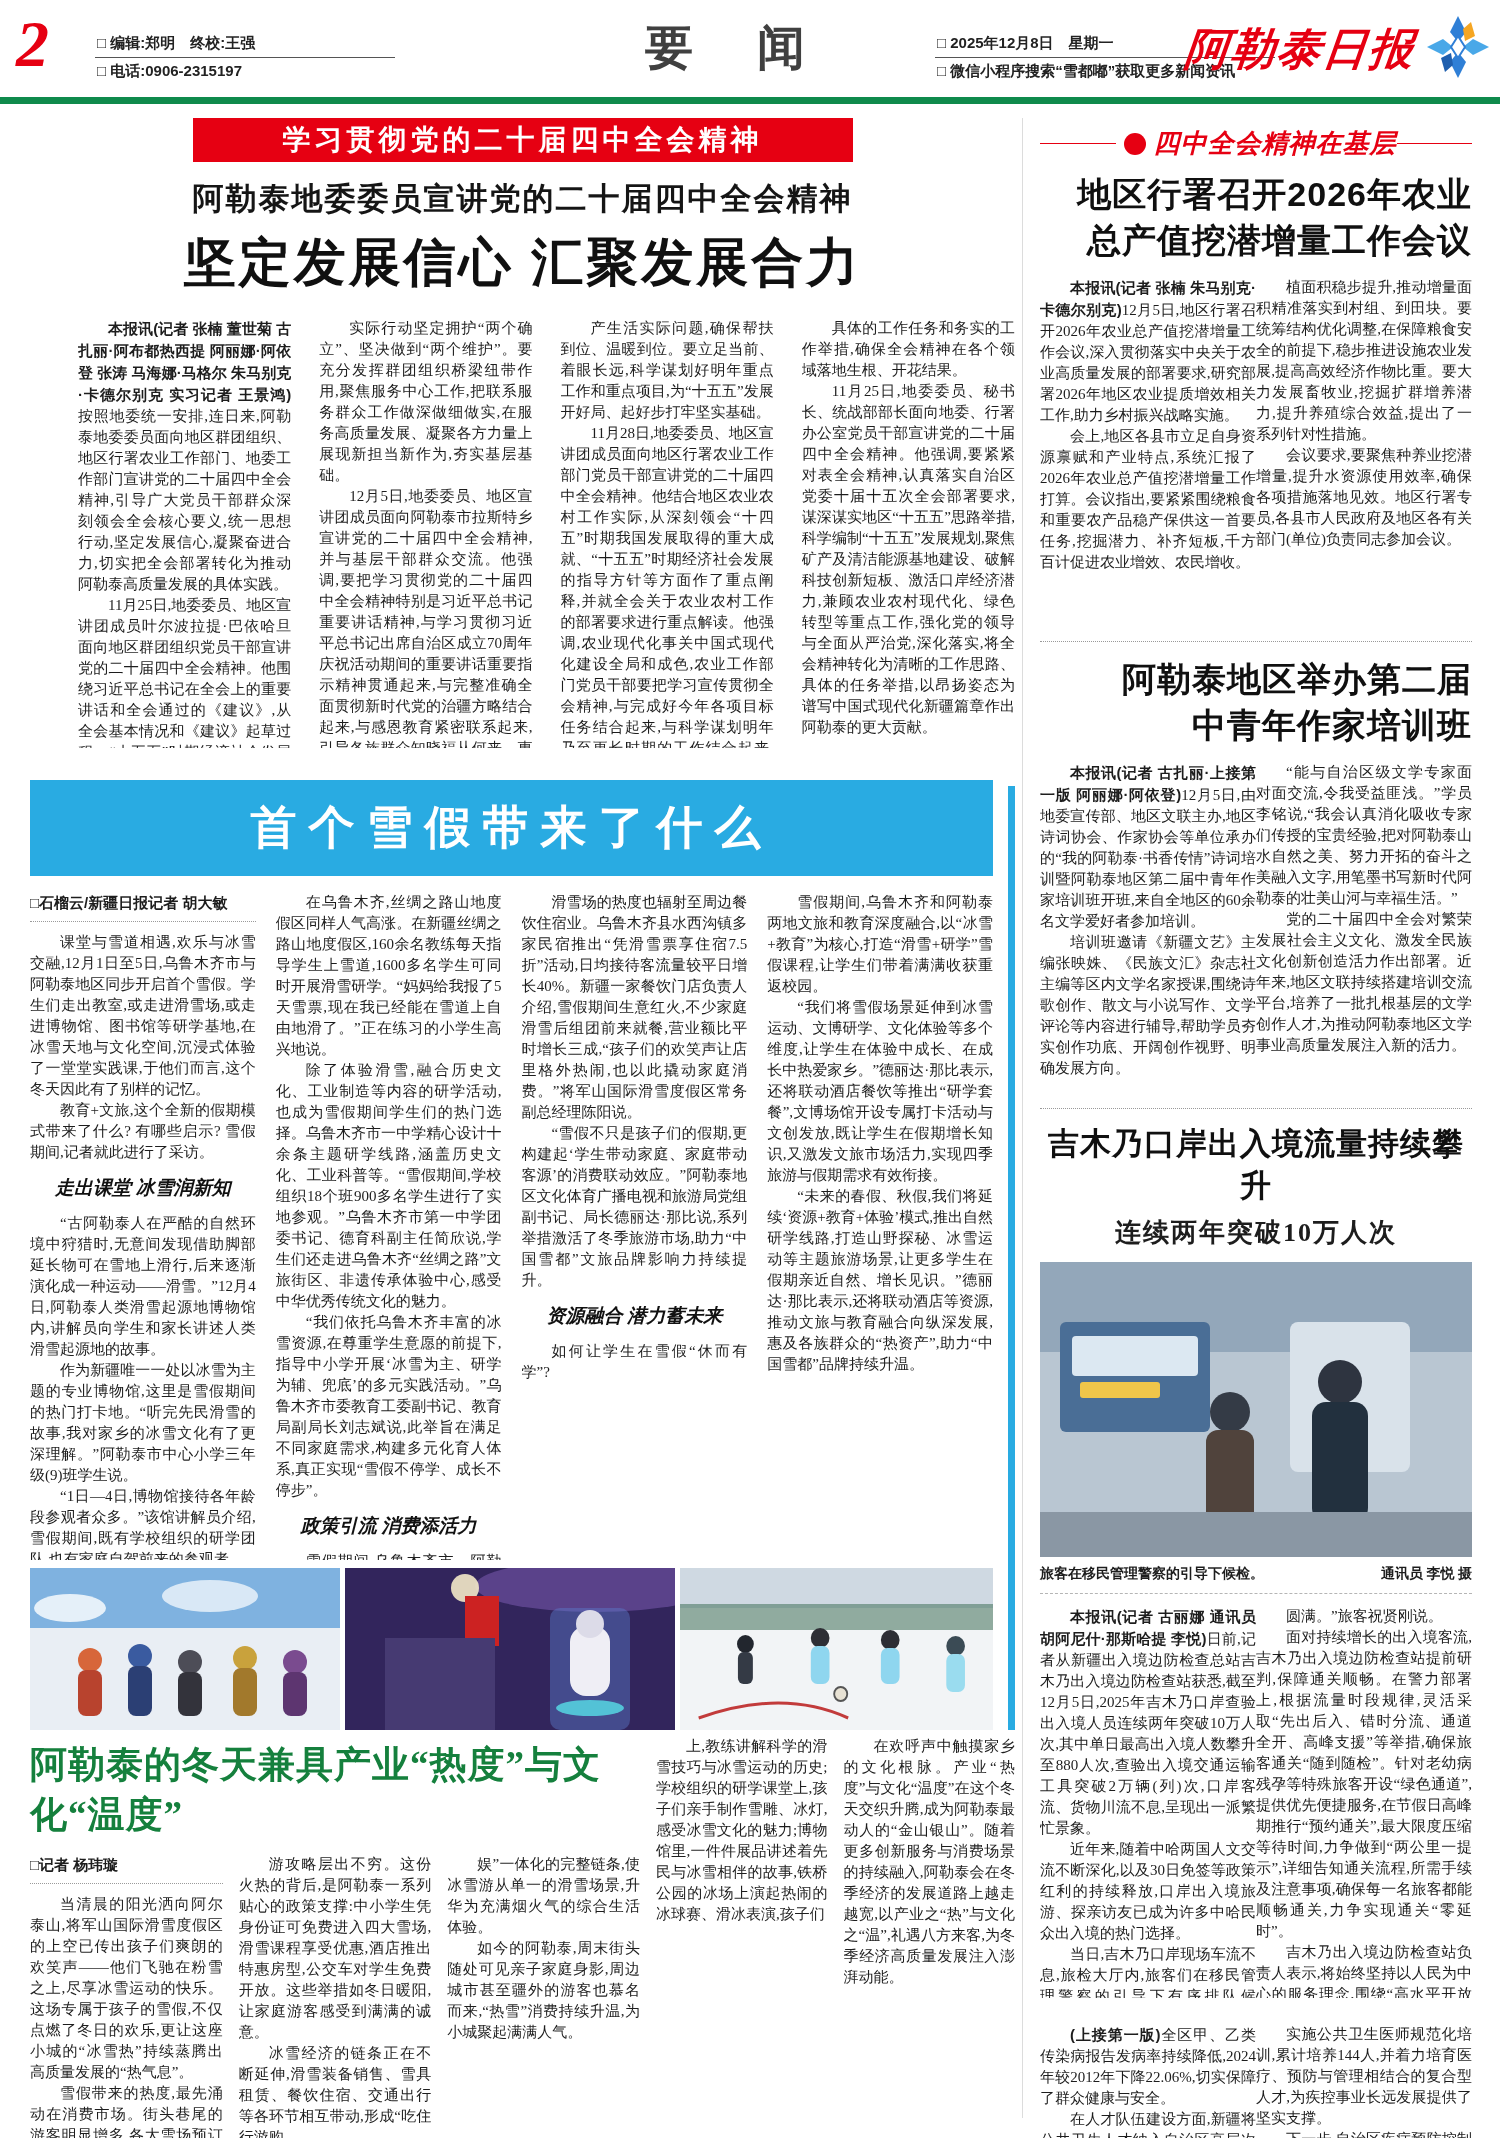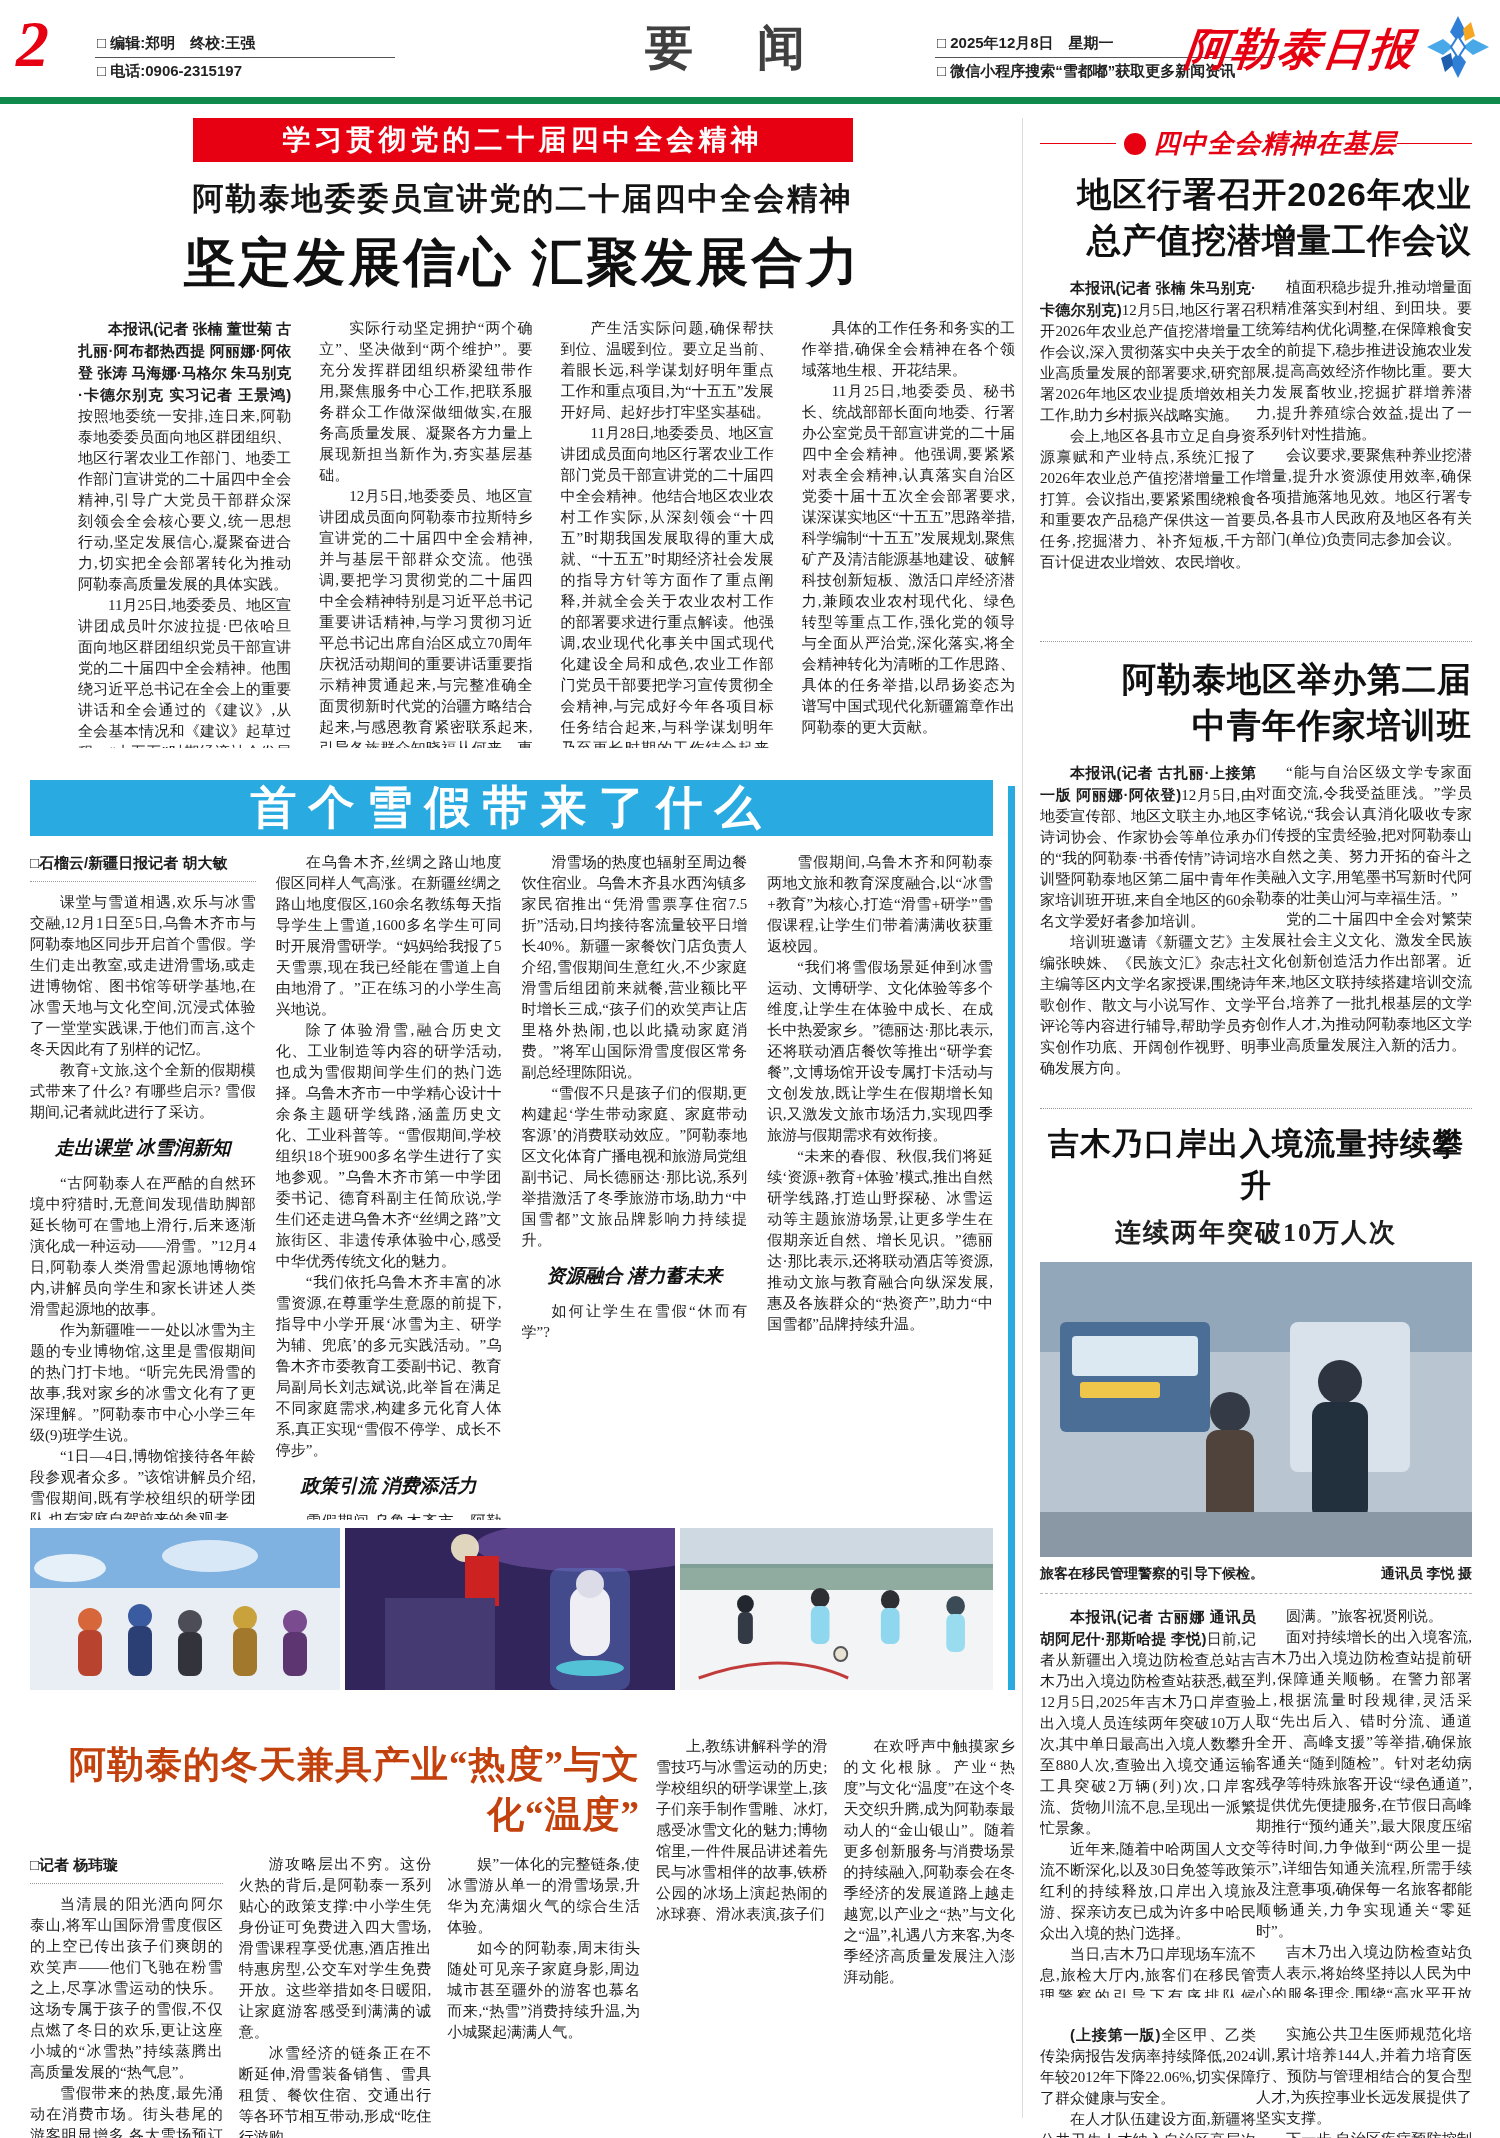--- a/index.html
+++ b/index.html
@@ -35,31 +35,31 @@
   .lead{position:absolute;left:30px;top:118px;width:985px;}
   .kicker{margin:0 auto;width:660px;height:44px;background:#e60012;color:#fff;display:flex;align-items:center;justify-content:center;
           font:700 28px "Liberation Sans","DejaVu Sans",sans-serif;letter-spacing:4px;}
   .lead-subtitle{margin-top:16px;text-align:center;font:700 31px "Liberation Serif",serif;letter-spacing:2px;color:#151515;}
   .lead-headline{margin-top:8px;text-align:center;font:900 52px "Liberation Sans","DejaVu Sans",sans-serif;letter-spacing:3px;color:#101010;}
   .lead .cols{margin-top:20px;gap:28px;height:430px;margin-left:48px;}
 
   
   .snow{position:absolute;left:30px;top:780px;width:985px;}
   .snow-rule{position:absolute;right:0;top:6px;bottom:0;width:7px;background:#29abe2;}
-  .snow-banner{margin-right:22px;height:56px;background:#29abe2;color:#fff;display:flex;align-items:center;justify-content:center;
+  .snow-banner{margin-right:22px;height:96px;background:#29abe2;color:#fff;display:flex;align-items:center;justify-content:center;
                font:900 46px "Liberation Sans","DejaVu Sans",sans-serif;letter-spacing:12px;}
   .snow .cols{margin-top:16px;margin-right:22px;gap:20px;height:668px;}
   .photo-row{margin-top:8px;margin-right:22px;display:flex;gap:5px;height:162px;}
   .photo{position:relative;overflow:hidden;background:#ccd6e0;}
   .photo svg{display:block;width:100%;height:100%;}
 
   
   .winter{position:absolute;left:30px;top:1736px;width:985px;display:flex;gap:16px;}
   .winter-left{width:610px;}
-  .winter-headline{text-align:right;font:700 37px "Liberation Serif",serif;letter-spacing:1px;color:#c2410c;margin:4px 0 14px 0;}
+  .winter-headline{text-align:left;font:700 37px "Liberation Serif",serif;letter-spacing:1px;color:#15803d;margin:4px 0 14px 0;}
   .winter-left .cols{gap:16px;height:310px;}
   .winter-right{flex:1;display:flex;gap:16px;height:372px;}
 
   
   .rail{position:absolute;left:1040px;top:118px;width:432px;}
   .rail-label{display:flex;align-items:center;justify-content:center;margin:8px 0 10px 0;}
   .rail-label .line{flex:1;border-top:1px solid #e60012;}
   .rail-label .dot{width:22px;height:22px;border-radius:50%;background:#e60012;margin:0 8px;}
   .rail-label .txt{font:italic 900 26px "Liberation Sans","DejaVu Sans",sans-serif;color:#e60012;letter-spacing:1px;white-space:nowrap;}
   .rail-h1{ text-align:right;font:900 34px "Liberation Sans","DejaVu Sans",sans-serif;color:#101010;line-height:46px;letter-spacing:1px;}

